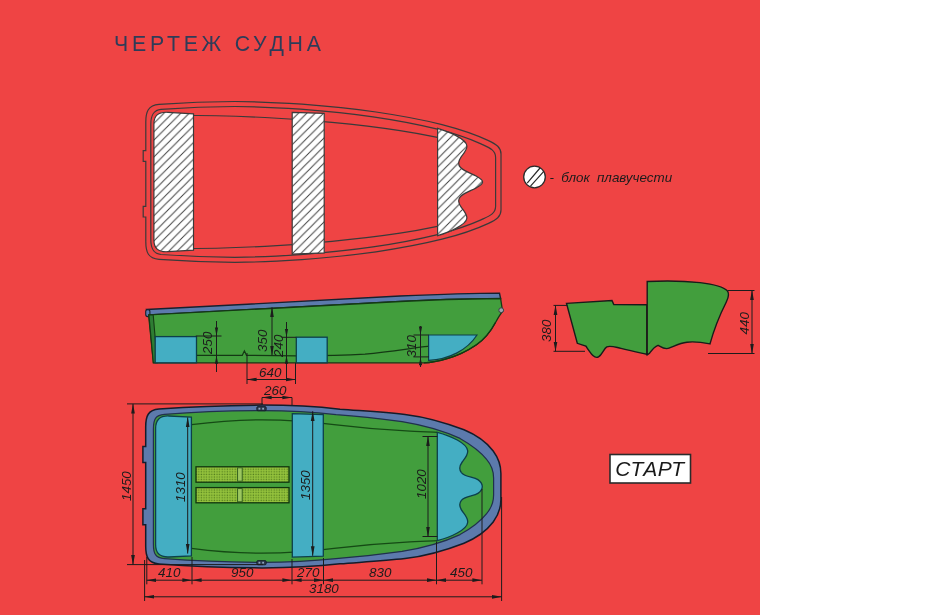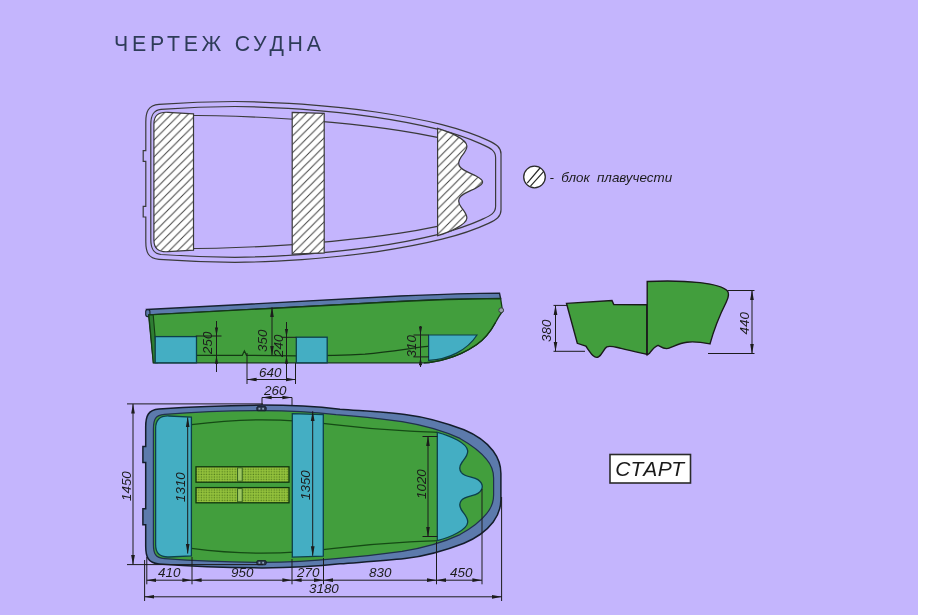--- a/index.html
+++ b/index.html
@@ -1,17 +1,17 @@
 <!DOCTYPE html>
 <html><head>
 <meta charset="utf-8">
 <title>Чертеж судна</title>
 <style>
   html,body{margin:0;padding:0;background:#ffffff;}
-  .wrap{position:relative;width:918px;height:615px;background:#c4b5fd;overflow:hidden;}
+  .wrap{position:relative;width:760px;height:615px;background:#ef4444;overflow:hidden;}
   svg{position:absolute;left:0;top:0;}
   text{font-family:"Liberation Sans", sans-serif;}
   .dim{font-style:italic;font-size:13.4px;fill:#1c1c1c;}
 </style>
 </head>
 <body>
 <div class="wrap">
 <svg width="930" height="615" viewBox="0 0 930 615">
 <defs>
   <pattern id="hatch" patternUnits="userSpaceOnUse" width="8.4" height="8.4">

